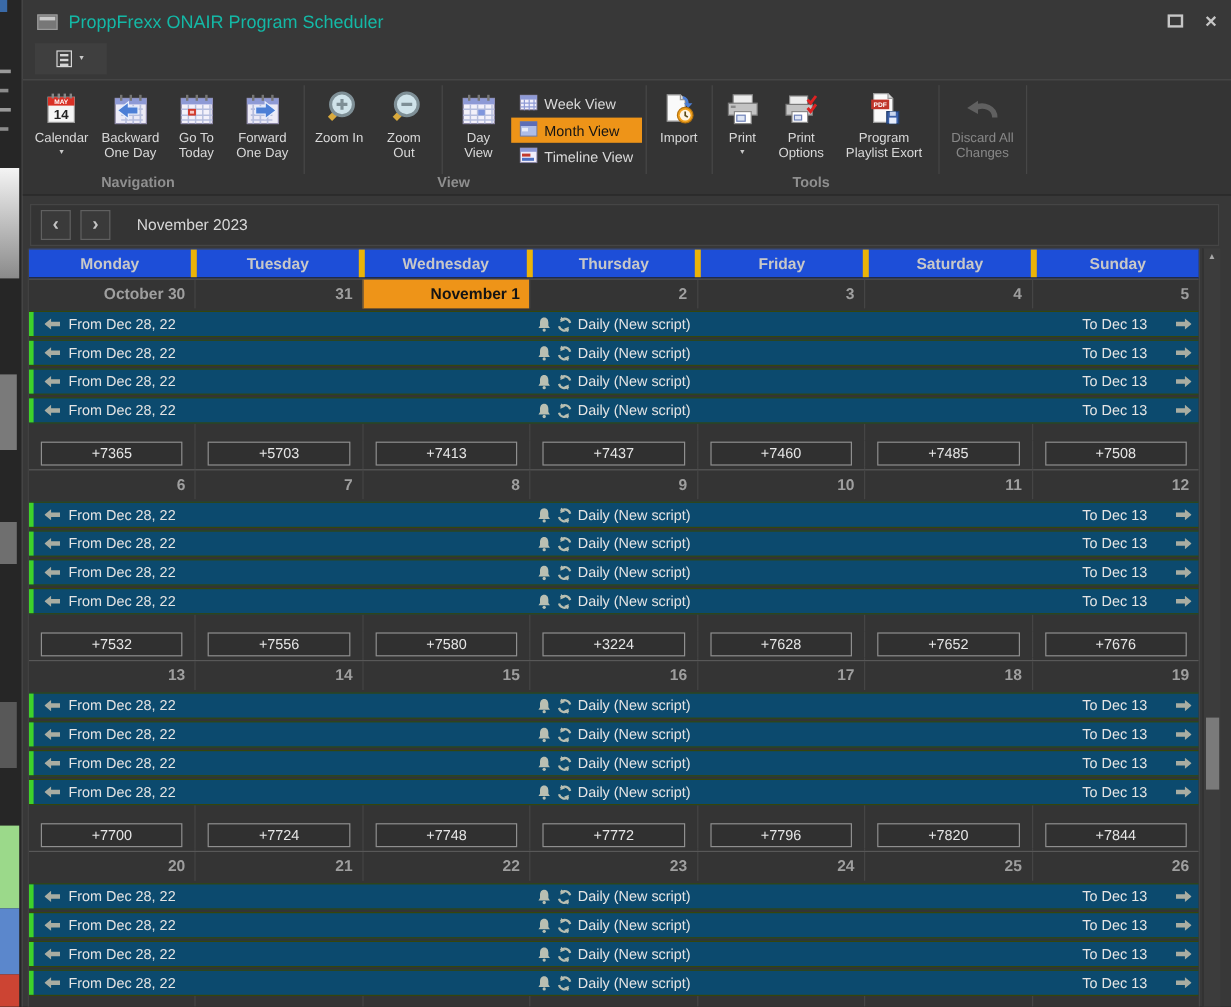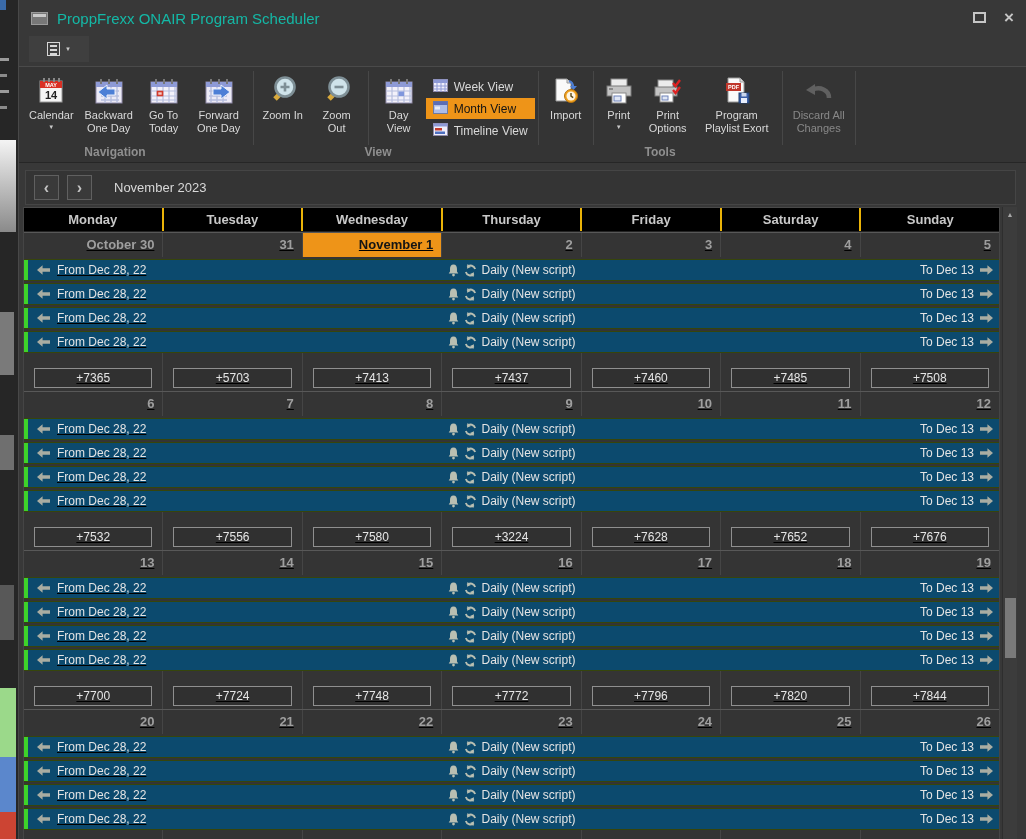--- a/index.html
+++ b/index.html
@@ -57,40 +57,40 @@
 
   
   .cal-nav { position:absolute; left:6px; top:170px; width:991px; height:35px; background:#343434;
     border:1px solid #454545; display:flex; align-items:center; }
   .nav-btn { width:25px; height:25px; border:1px solid #606060; margin-left:8px; background:#3a3a3a;
     color:#c4c4c4; font-size:16px; font-weight:bold; display:flex; align-items:center; justify-content:center; padding:0; }
   .month-label { margin-left:22px; color:#d8d8d8; font-size:13px; }
 
   .cal-grid { position:absolute; left:4px; top:207px; width:977px; height:632px; overflow:hidden;
     border-left:1px solid #454545; border-right:1px solid #454545; background:#343434; }
-  .day-headers { display:flex; height:25px; background:#000000; border-top:1px solid #4a4a4a; border-bottom:1px solid #232323; }
+  .day-headers { display:flex; height:25px; background:#1d4ed8; border-top:1px solid #4a4a4a; border-bottom:1px solid #232323; }
   .day-header-cell { flex:1; text-align:center; line-height:24px; font-weight:bold; font-size:13px;
-    color:#c8c8c8; border-left:2px solid #eab308; }
+    color:#c8c8c8; border-left:5px solid #eab308; }
   .day-headers .day-header-cell:first-child { border-left:none; }
 
-  #cal-body { height:607px; overflow:hidden;text-decoration:underline; }
+  #cal-body { height:607px; overflow:hidden; }
   .week-band { border-top:1px solid #585858; }
   .date-row { display:flex; height:24px; }
   .date-cell { flex:1; text-align:right; padding-right:8px; font-weight:bold; font-size:13px;
     color:#9f9f9f; line-height:23px; border-left:1px solid #454545; }
   .date-row .date-cell:first-child { border-left:none; }
   .date-cell.today { background:#EE9418; color:#141414; }
 
   .event-bar { height:22px; margin-top:2px; background:#0c4a6e; position:relative;
     border-top:1px solid #36450b; border-bottom:1px solid #36450b;
     display:flex; align-items:center; color:#e4e4e4; font-size:12px; }
   .eb-stripe { position:absolute; left:0; top:0; bottom:0; width:4px; background:#3ED22A; }
   .eb-left { display:flex; align-items:center; gap:7px; margin-left:13px; }
   .eb-center { position:absolute; left:50%; transform:translateX(-50%); display:flex; align-items:center; gap:5px; }
-  .eb-right { position:absolute; right:6px; display:flex; align-items:center; gap:6px; }
+  .eb-right { position:absolute; right:6px; display:flex; align-items:center; gap:24px; }
 
   .plus-gap, .band-tail { display:flex; }
   .plus-gap { height:14px; }
   .band-tail { height:2px; }
   .gap-cell { flex:1; border-left:1px solid #454545; }
   .plus-gap .gap-cell:first-child, .band-tail .gap-cell:first-child { border-left:none; }
   .plus-row { display:flex; height:22px; }
   .plus-cell { flex:1; border-left:1px solid #454545; display:flex; align-items:center; justify-content:center; padding:0 10px; }
   .plus-row .plus-cell:first-child { border-left:none; }
   .plus-btn { width:100%; height:20px; background:#303030; border:1px solid #8f8f8f;
@@ -350,21 +350,21 @@
         </span>
         <span class="lbl">Discard All Changes</span>
       </button>
 
       <span class="rib-sep"></span>
     </div>
 
     <div class="rib-labels">
       <span class="rib-label" style="left:96px">Navigation</span>
       <span class="rib-label" style="left:359px">View</span>
-      <span class="rib-label" style="left:641px">Tools</span>
+      <span class="rib-label" style="left:657px">Tools</span>
     </div>
   </div>
 
   <div class="cal-nav">
     <button class="nav-btn">‹</button>
     <button class="nav-btn">›</button>
     <span class="month-label">November 2023</span>
   </div>
 
   <div class="cal-grid">

